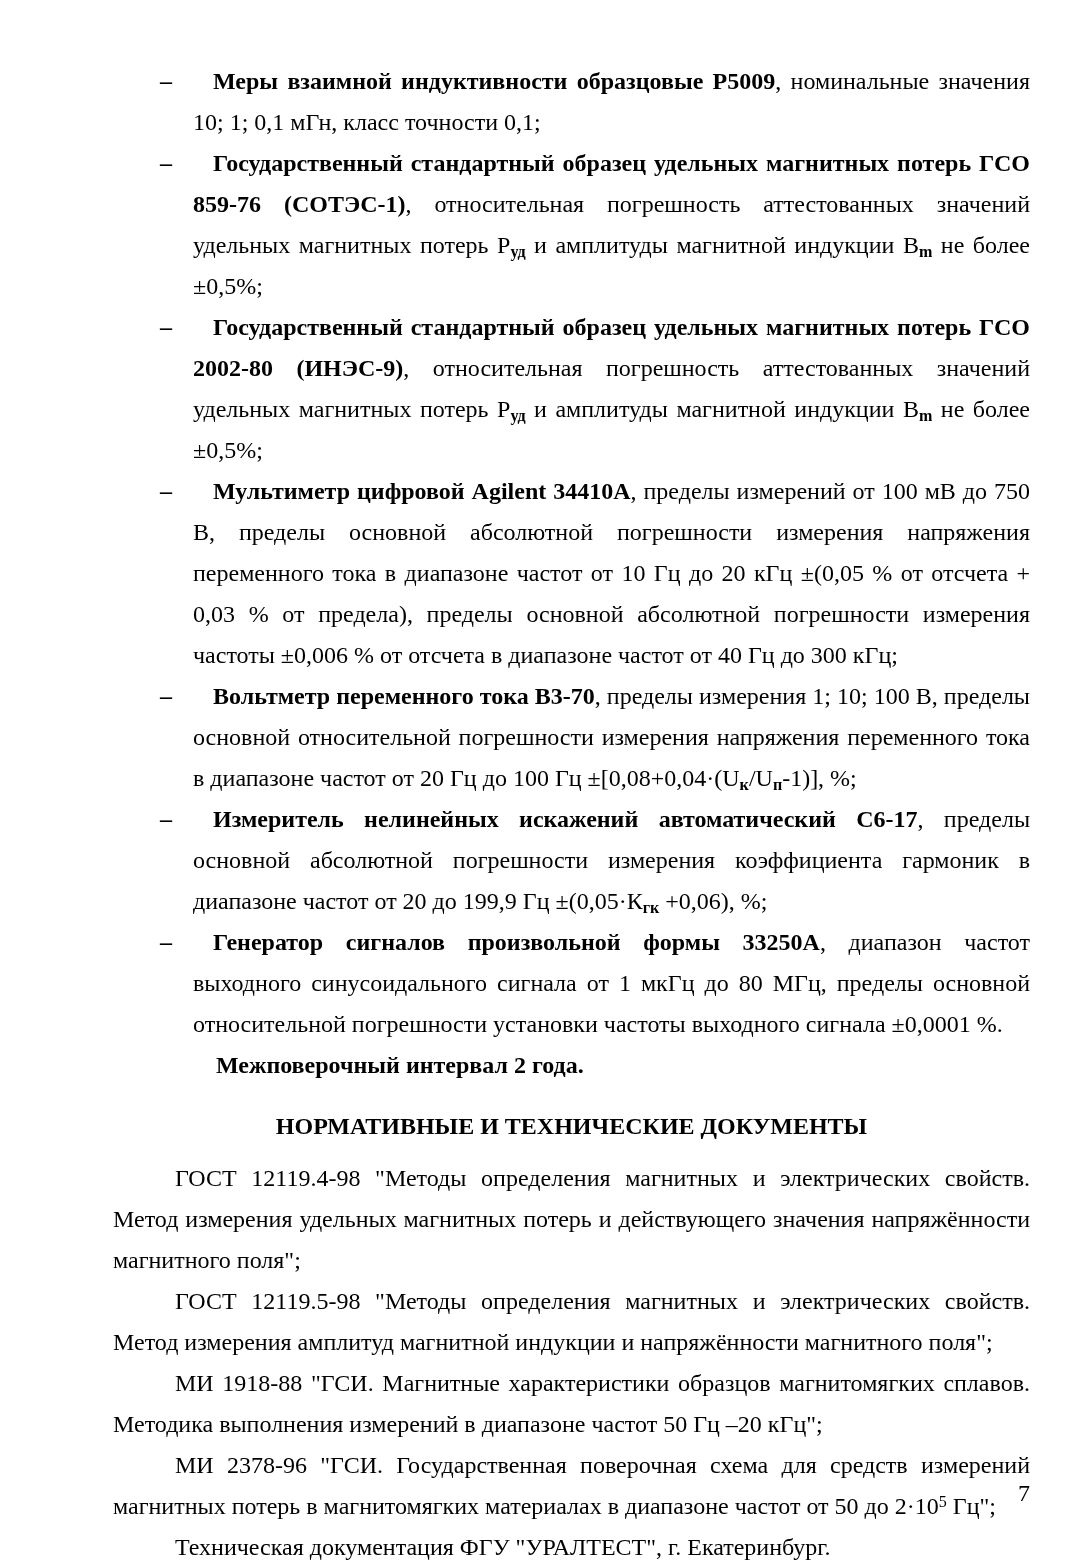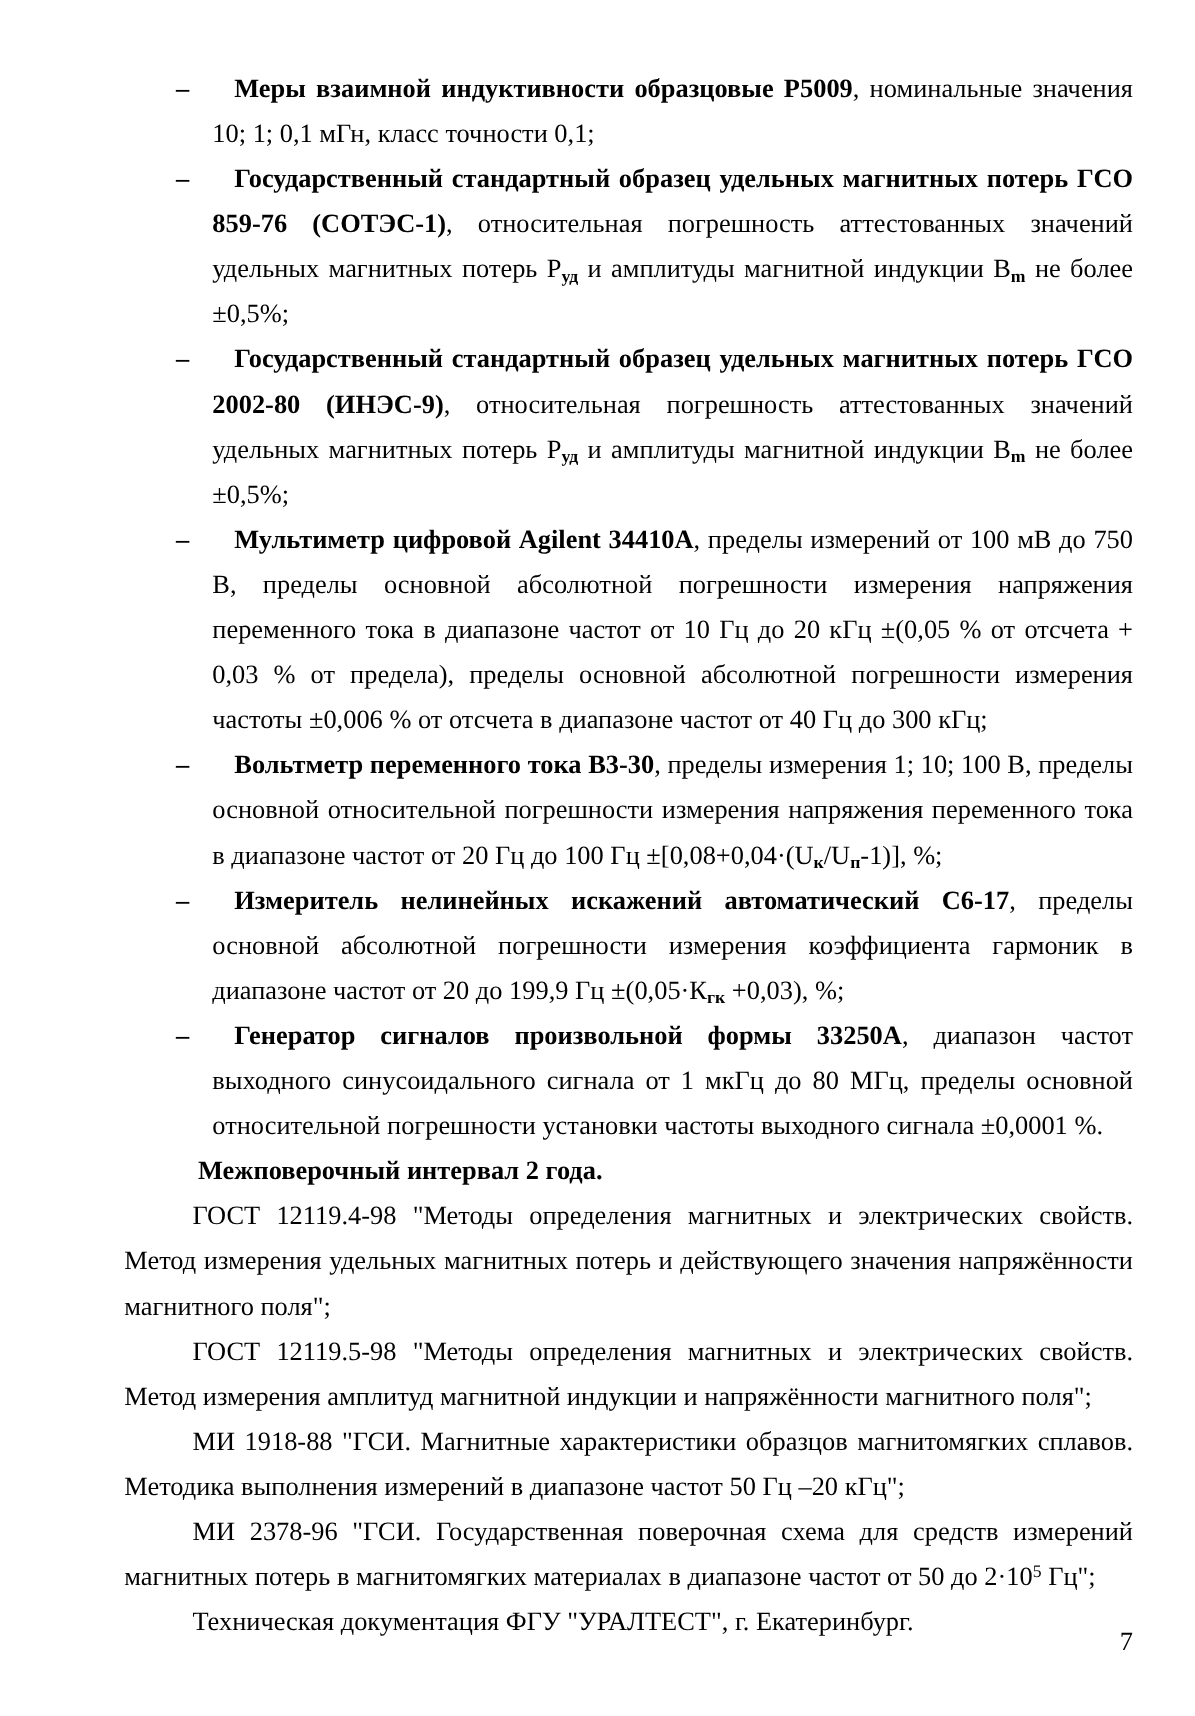--- a/index.html
+++ b/index.html
@@ -53,21 +53,21 @@
     vertical-align: -0.25em;
     font-weight: bold;
   }
   sup {
     font-size: 0.67em;
     line-height: 0;
     vertical-align: 0.45em;
   }
   
   .interval-note {
-    margin: 0 0 0 67px;
+    margin: 0 0 0 103px;
     font-size: 24px;
     line-height: 41px;
     font-weight: bold;
   }
   
   .section-heading {
     margin: 20px 0 11px 0;
     font-size: 24px;
     line-height: 41px;
     font-weight: bold;
@@ -108,34 +108,35 @@
       <div class="li">
         <span class="dash">–</span>
         <p class="li-text"><b>Государственный стандартный образец удельных магнитных потерь ГСО 2002-80 (ИНЭС-9)</b><span>, относительная погрешность аттестованных значений удельных магнитных потерь Р</span><sub>уд</sub><span> и амплитуды магнитной индукции В</span><sub>m</sub><span> не более ±0,5%;</span></p>
       </div>
       <div class="li">
         <span class="dash">–</span>
         <p class="li-text"><b>Мультиметр цифровой Agilent 34410А</b><span>, пределы измерений от 100 мВ до 750 В, пределы основной абсолютной погрешности измерения напряжения переменного тока в диапазоне частот от 10 Гц до 20 кГц  ±(0,05 % от отсчета + 0,03 % от предела), пределы основной абсолютной погрешности измерения частоты ±0,006 % от отсчета в диапазоне частот от 40 Гц до 300 кГц;</span></p>
       </div>
       <div class="li">
         <span class="dash">–</span>
-        <p class="li-text"><b>Вольтметр переменного тока В3-30</b><span>, пределы измерения 1; 10; 100 В, пределы основной относительной погрешности измерения напряжения переменного тока в диапазоне частот от 20 Гц до 100 Гц  ±[0,08+0,04·(U</span><sub>к</sub><span>/U</span><sub>п</sub><span>-1)], %;</span></p>
+        <p class="li-text"><b>Вольтметр переменного тока В3-70</b><span>, пределы измерения 1; 10; 100 В, пределы основной относительной погрешности измерения напряжения переменного тока в диапазоне частот от 20 Гц до 100 Гц  ±[0,08+0,04·(U</span><sub>к</sub><span>/U</span><sub>п</sub><span>-1)], %;</span></p>
       </div>
       <div class="li">
         <span class="dash">–</span>
-        <p class="li-text"><b>Измеритель нелинейных искажений автоматический С6-17</b><span>, пределы основной абсолютной погрешности измерения коэффициента гармоник в диапазоне частот от 20 до 199,9 Гц  ±(0,05·К</span><sub>гк</sub><span> +0,03), %;</span></p>
+        <p class="li-text"><b>Измеритель нелинейных искажений автоматический С6-17</b><span>, пределы основной абсолютной погрешности измерения коэффициента гармоник в диапазоне частот от 20 до 199,9 Гц  ±(0,05·К</span><sub>гк</sub><span> +0,06), %;</span></p>
       </div>
       <div class="li">
         <span class="dash">–</span>
         <p class="li-text"><b>Генератор сигналов произвольной формы 33250А</b><span>, диапазон частот выходного синусоидального сигнала от 1 мкГц до 80 МГц, пределы основной относительной погрешности установки частоты выходного сигнала ±0,0001 %.</span></p>
       </div>
     </div>
 
     <p class="interval-note">Межповерочный интервал 2 года.</p>
 
+    <h2 class="section-heading">НОРМАТИВНЫЕ И ТЕХНИЧЕСКИЕ ДОКУМЕНТЫ</h2>
 
     <div>
       <p class="doc-par"><span>ГОСТ 12119.4-98 "Методы определения магнитных и электрических свойств. Метод измерения удельных магнитных потерь и действующего значения напряжённости магнитного поля";</span></p>
       <p class="doc-par"><span>ГОСТ 12119.5-98 "Методы определения магнитных и электрических свойств. Метод измерения амплитуд магнитной индукции и напряжённости магнитного поля";</span></p>
       <p class="doc-par"><span>МИ 1918-88 "ГСИ. Магнитные характеристики образцов магнитомягких сплавов. Методика выполнения измерений в диапазоне частот 50 Гц –20 кГц";</span></p>
       <p class="doc-par"><span>МИ 2378-96 "ГСИ. Государственная поверочная схема для средств измерений магнитных потерь в магнитомягких материалах в диапазоне частот от 50 до 2·10</span><sup>5</sup><span> Гц";</span></p>
       <p class="doc-par"><span>Техническая документация ФГУ "УРАЛТЕСТ", г. Екатеринбург.</span></p>
     </div>
 
   </div>

